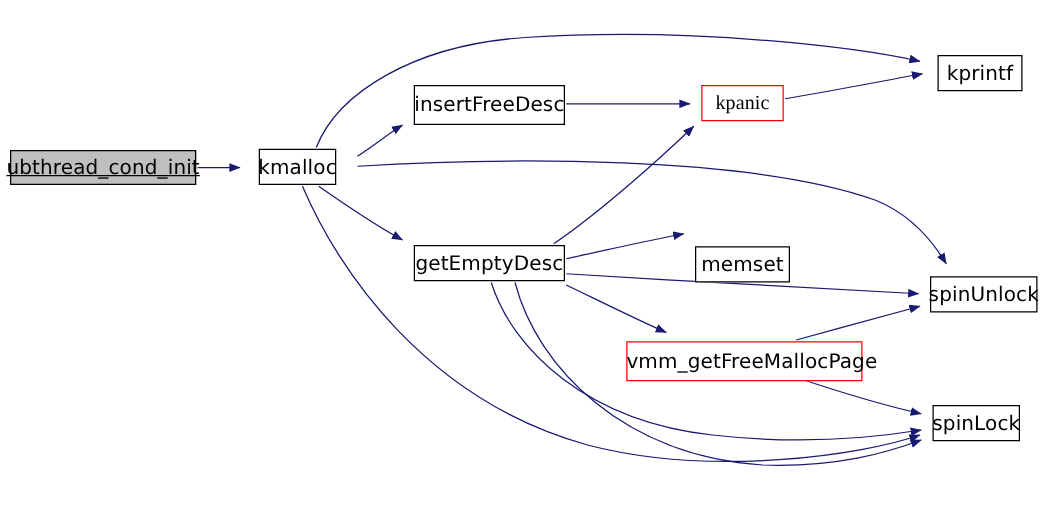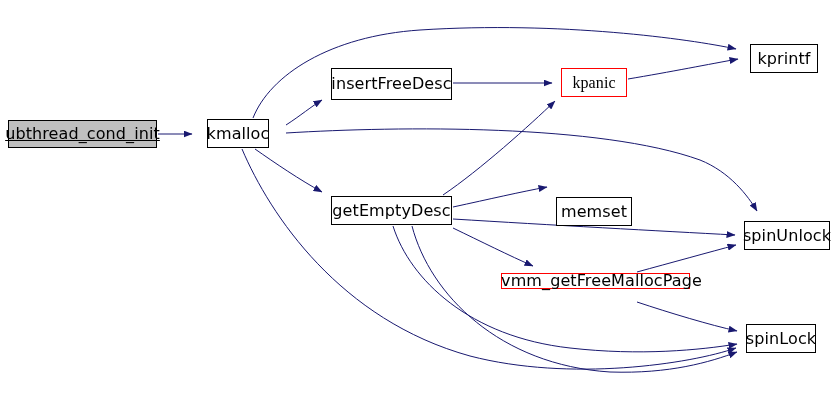--- a/index.html
+++ b/index.html
@@ -95,20 +95,20 @@
       </div>
       <div class="node" style="left: 331px; top: 196px; width: 121px; height: 29px;">
         <span class="node-label">getEmptyDesc</span>
       </div>
       <div class="node" style="left: 556px; top: 157px; width: 76px; height: 29px; margin-top: 40px;">
         <span class="node-label">memset</span>
       </div>
       <div class="node" style="left: 744px; top: 221px; width: 86px; height: 29px;">
         <span class="node-label">spinUnlock</span>
       </div>
-      <div class="node redborder" style="left: 501px; top: 273px; width: 189px; height: 16px; padding-left: 12px;">
+      <div class="node redborder" style="left: 501px; top: 273px; width: 189px; height: 32px; padding-left: 12px;">
         <span class="node-label">vmm_getFreeMallocPage</span>
       </div>
       <div class="node" style="left: 746px; top: 324px; width: 70px; height: 29px;">
         <span class="node-label">spinLock</span>
       </div>
     </div>
 </div>
 
 </body></html>

